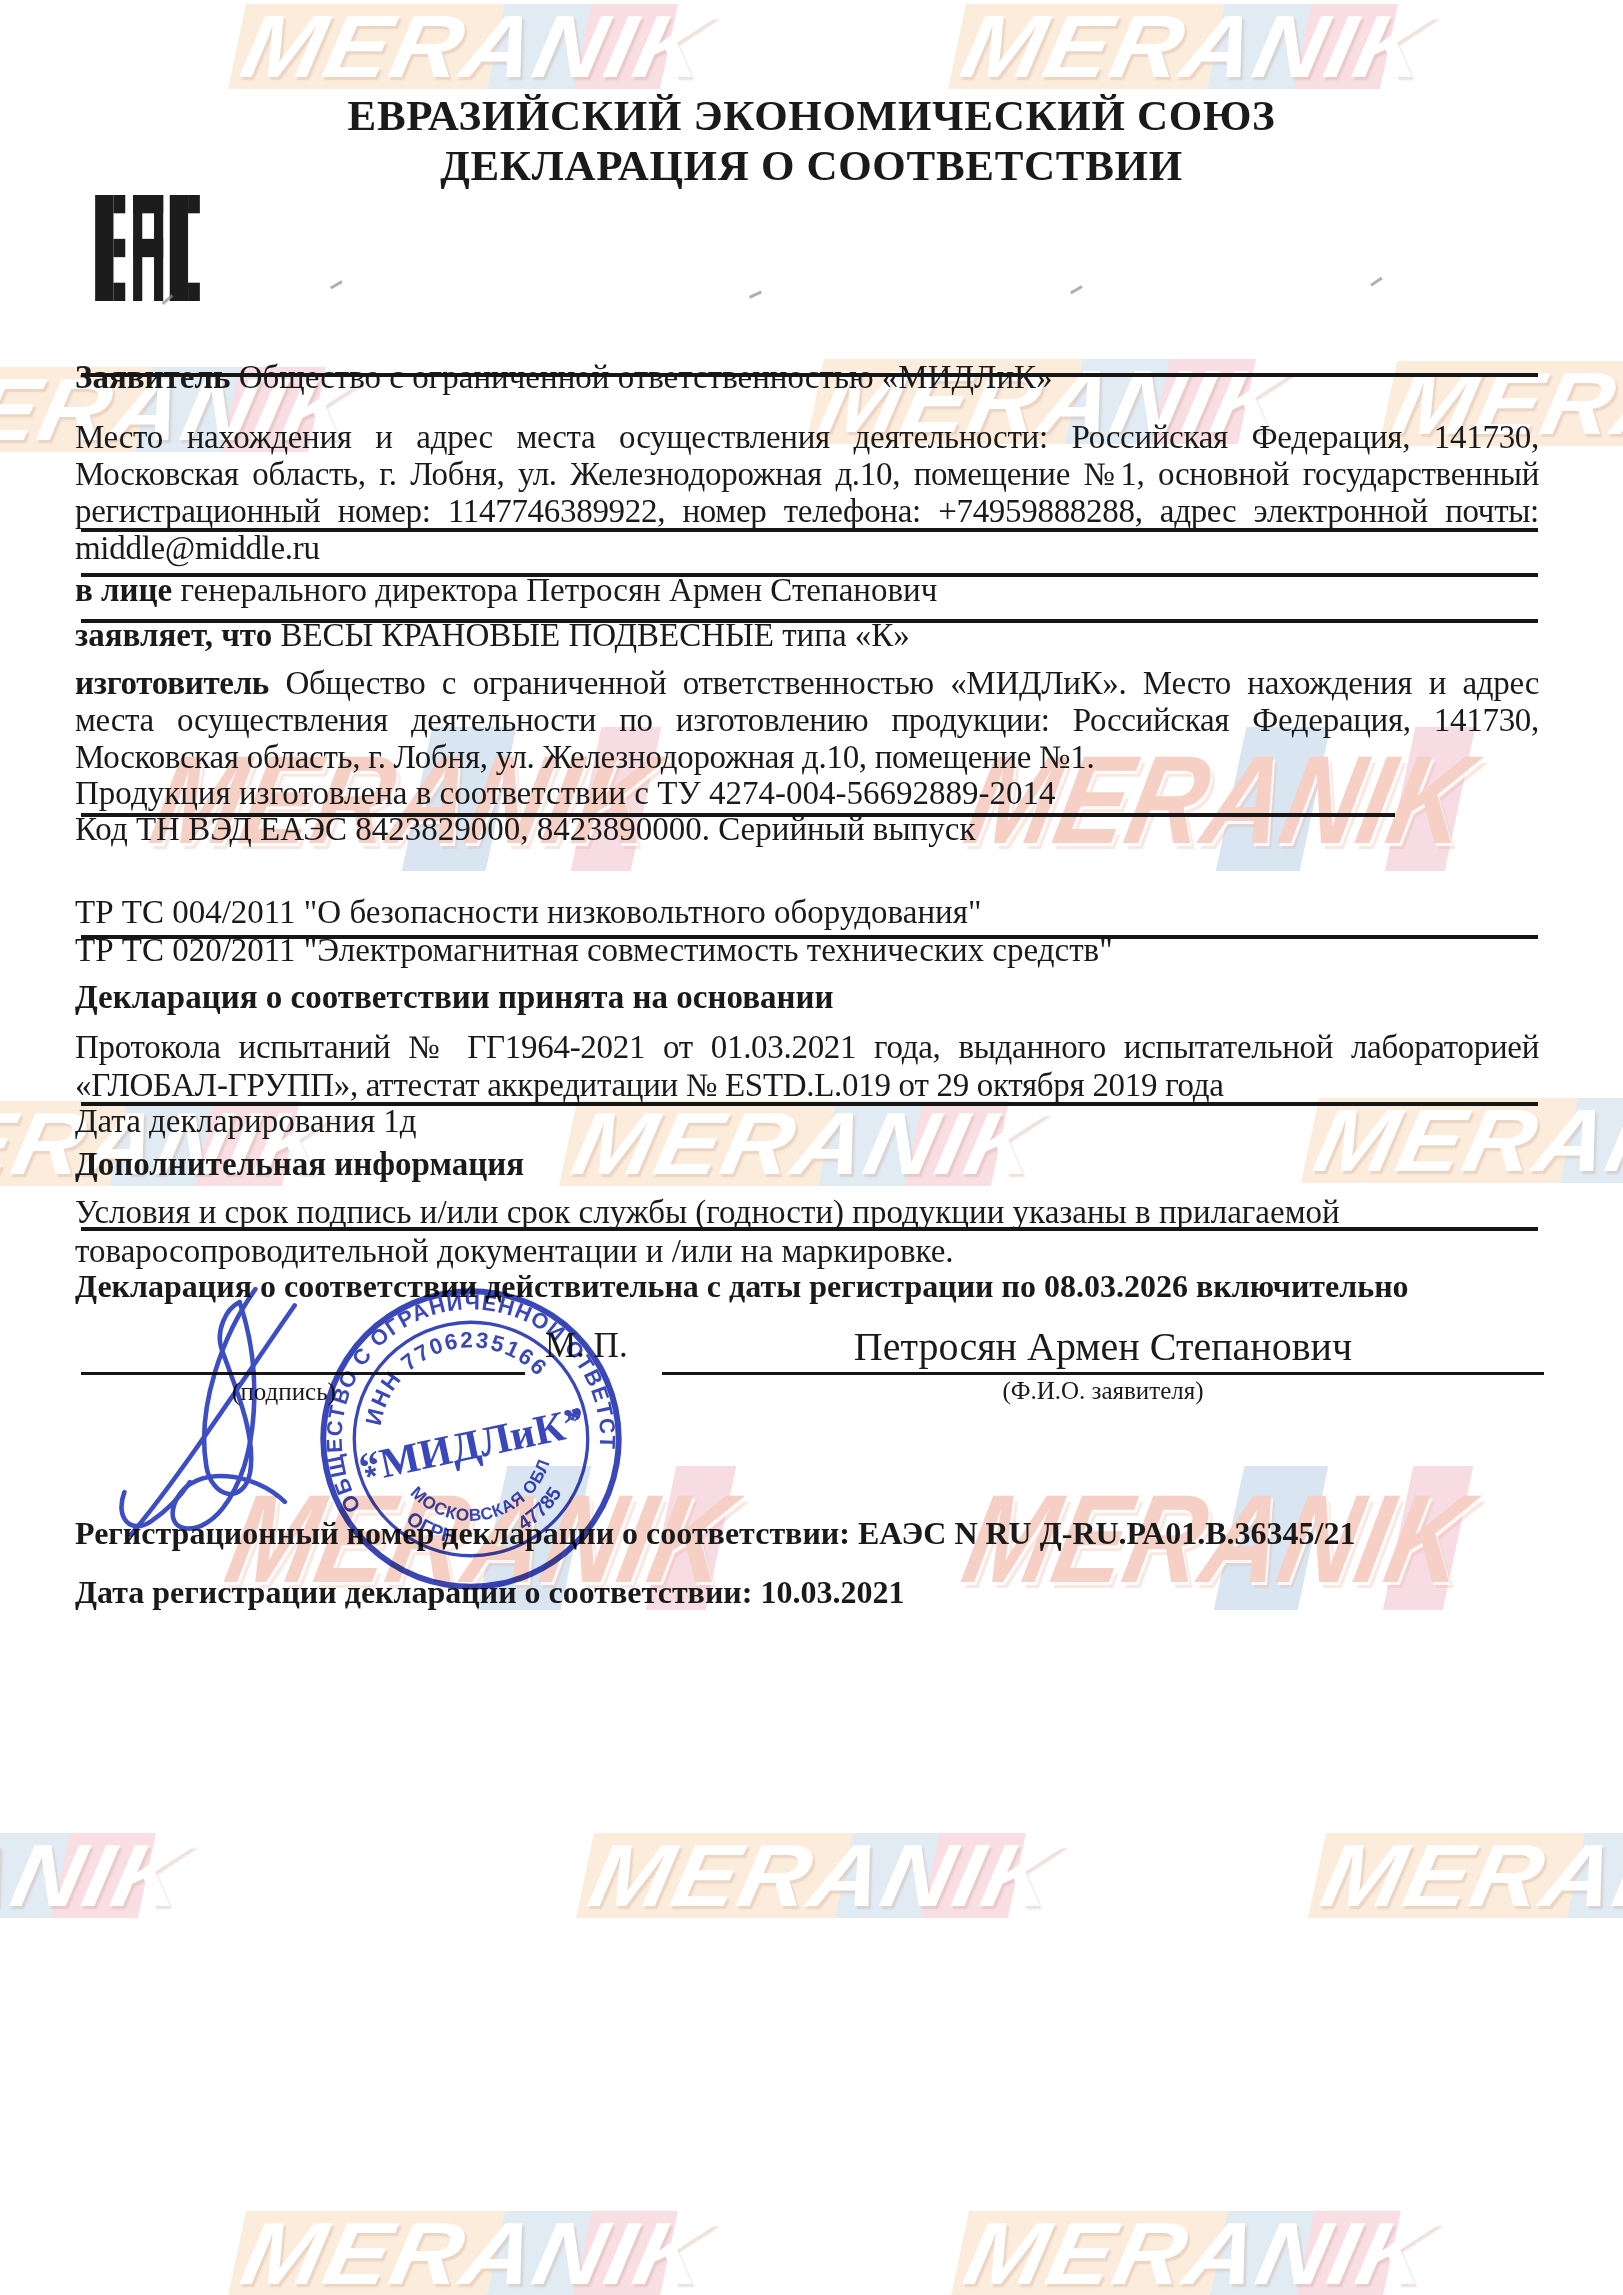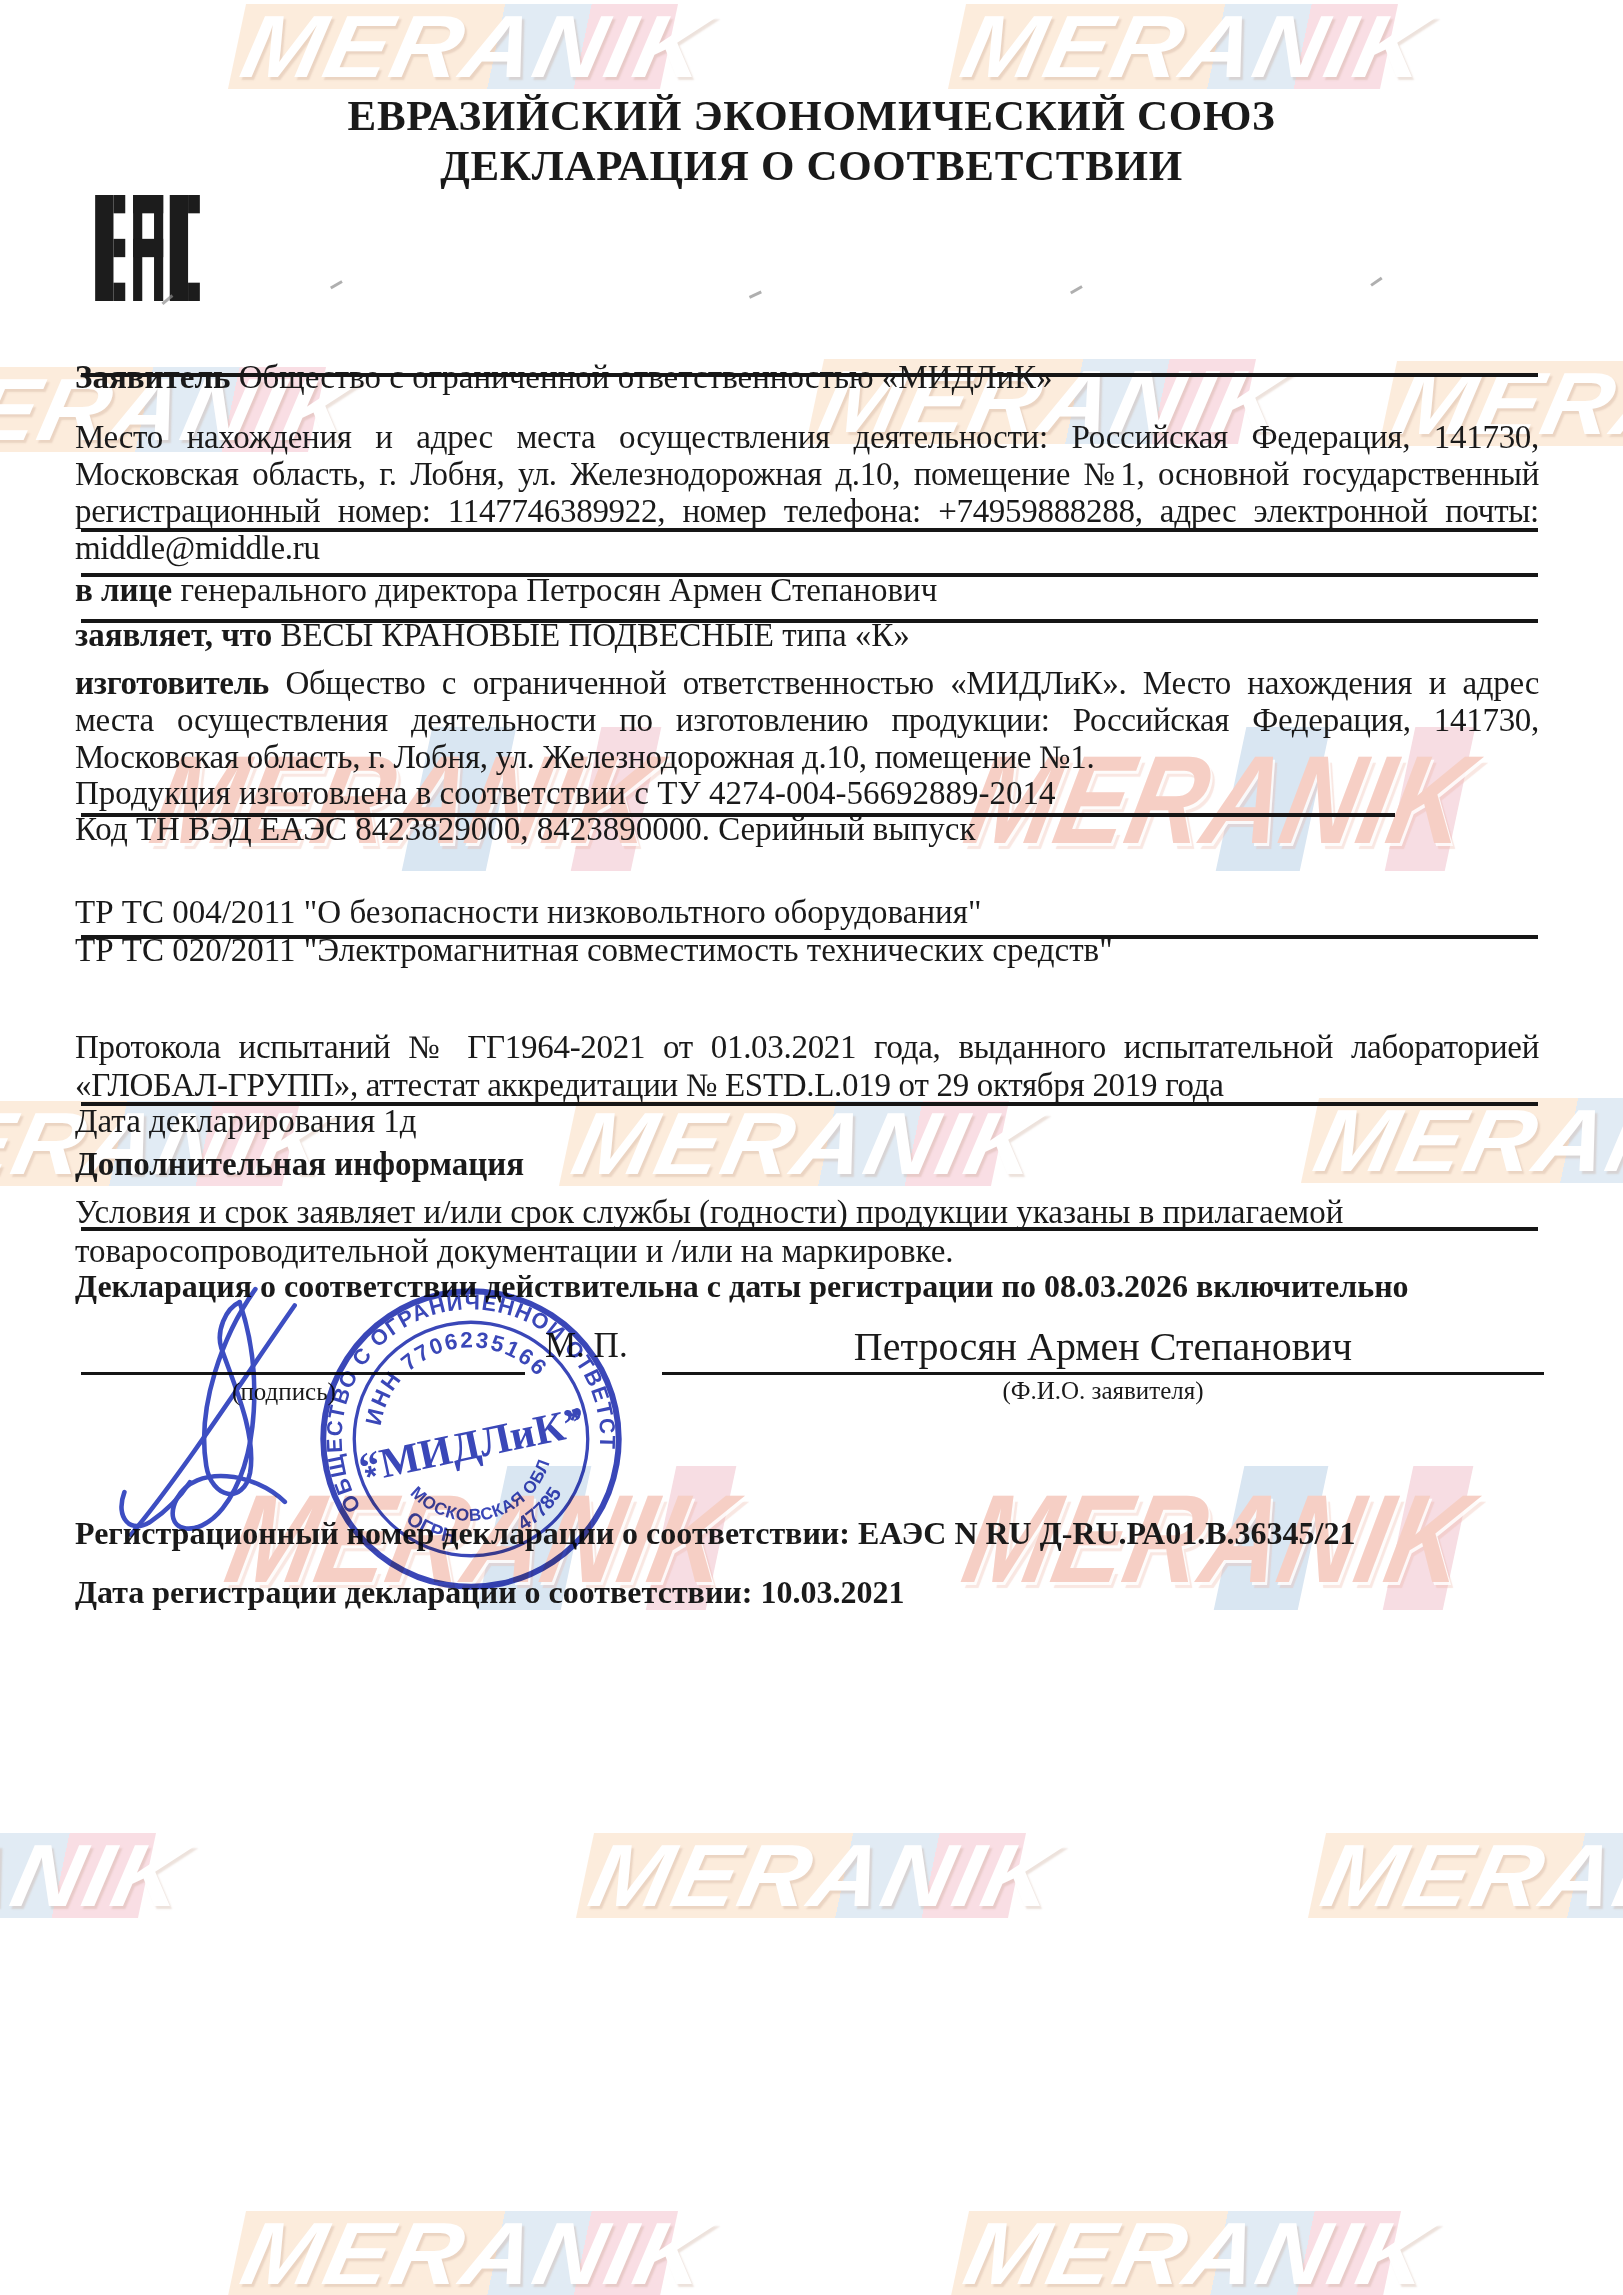--- a/index.html
+++ b/index.html
@@ -203,26 +203,27 @@
 
     <p class="tb just tight" id="p-manufacturer"><span class="lbl">изготовитель</span><span> Общество с ограниченной ответственностью «МИДЛиК». Место нахождения и адрес места осуществления деятельности по изготовлению продукции: Российская Федерация, 141730, Московская область, г. Лобня, ул. Железнодорожная д.10, помещение №1.</span></p>
     <p class="tb" id="p-production">Продукция изготовлена в соответствии с ТУ 4274-004-56692889-2014</p>
     <p class="tb" id="p-tnved">Код ТН ВЭД ЕАЭС 8423829000, 8423890000. Серийный выпуск</p>
     <div class="rule" id="rule5"></div>
 
     <p class="tb" id="p-tr1">ТР ТС 004/2011 "О безопасности низковольтного оборудования"</p>
     <p class="tb" id="p-tr2">ТР ТС 020/2011 "Электромагнитная совместимость технических средств"</p>
     <div class="rule" id="rule6"></div>
 
+    <p class="tb bold" id="p-basis">Декларация о соответствии принята на основании</p>
     <p class="tb just tight" id="p-protocol">Протокола испытаний № ГГ1964-2021 от 01.03.2021 года, выданного испытательной лабораторией «ГЛОБАЛ-ГРУПП», аттестат аккредитации № ESTD.L.019 от 29 октября 2019 года</p>
     <p class="tb" id="p-scheme">Дата декларирования 1д</p>
     <div class="rule" id="rule7"></div>
 
     <p class="tb bold" id="p-additional">Дополнительная информация</p>
-    <p class="tb" id="p-conditions">Условия и срок заявляет и/или срок службы (годности) продукции указаны в прилагаемой товаросопроводительной документации и /или на маркировке.</p>
+    <p class="tb" id="p-conditions">Условия и срок подпись и/или срок службы (годности) продукции указаны в прилагаемой товаросопроводительной документации и /или на маркировке.</p>
     <div class="rule" id="rule8"></div>
 
     <p class="tb bold" id="p-validity">Декларация о соответствии действительна с даты регистрации по 08.03.2026 включительно</p>
 
     <div id="sig-line"></div>
     <div id="p-podpis">(подпись)</div>
     <div id="p-mp">М. П.</div>
     <div id="fio-line"></div>
     <div id="p-fio-name">Петросян Армен Степанович</div>
     <div id="p-fio-cap">(Ф.И.О. заявителя)</div>

